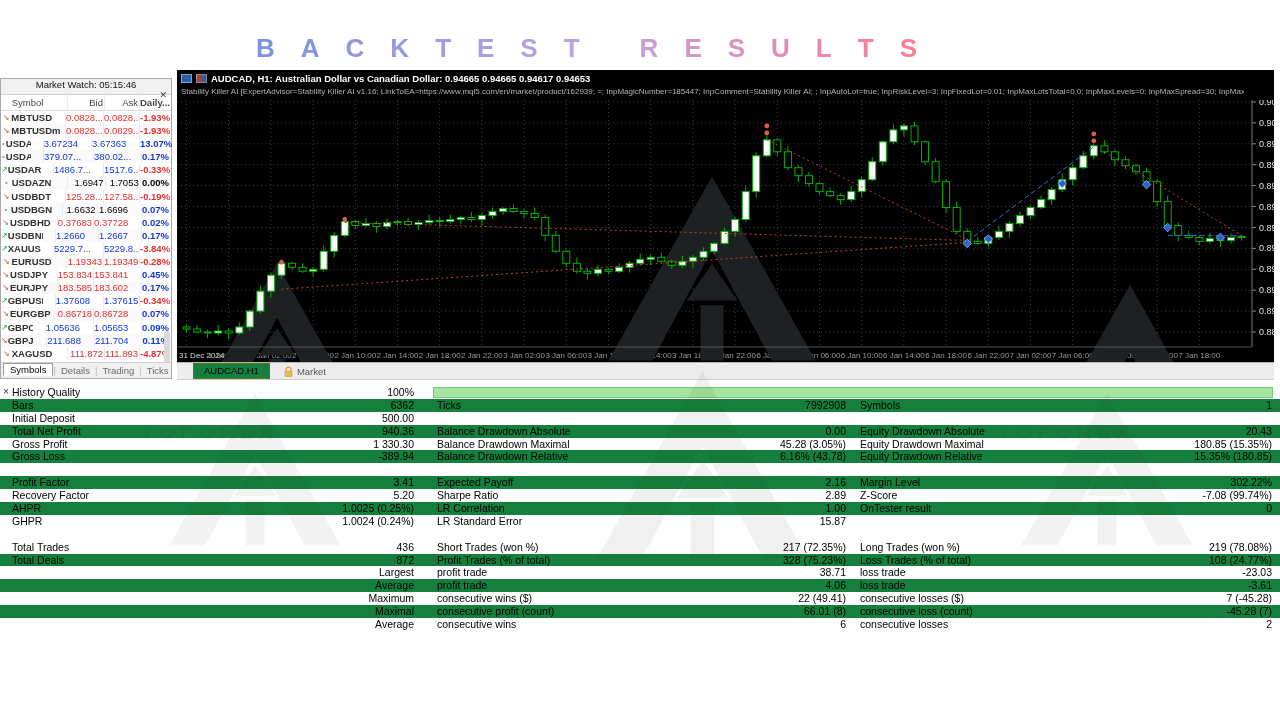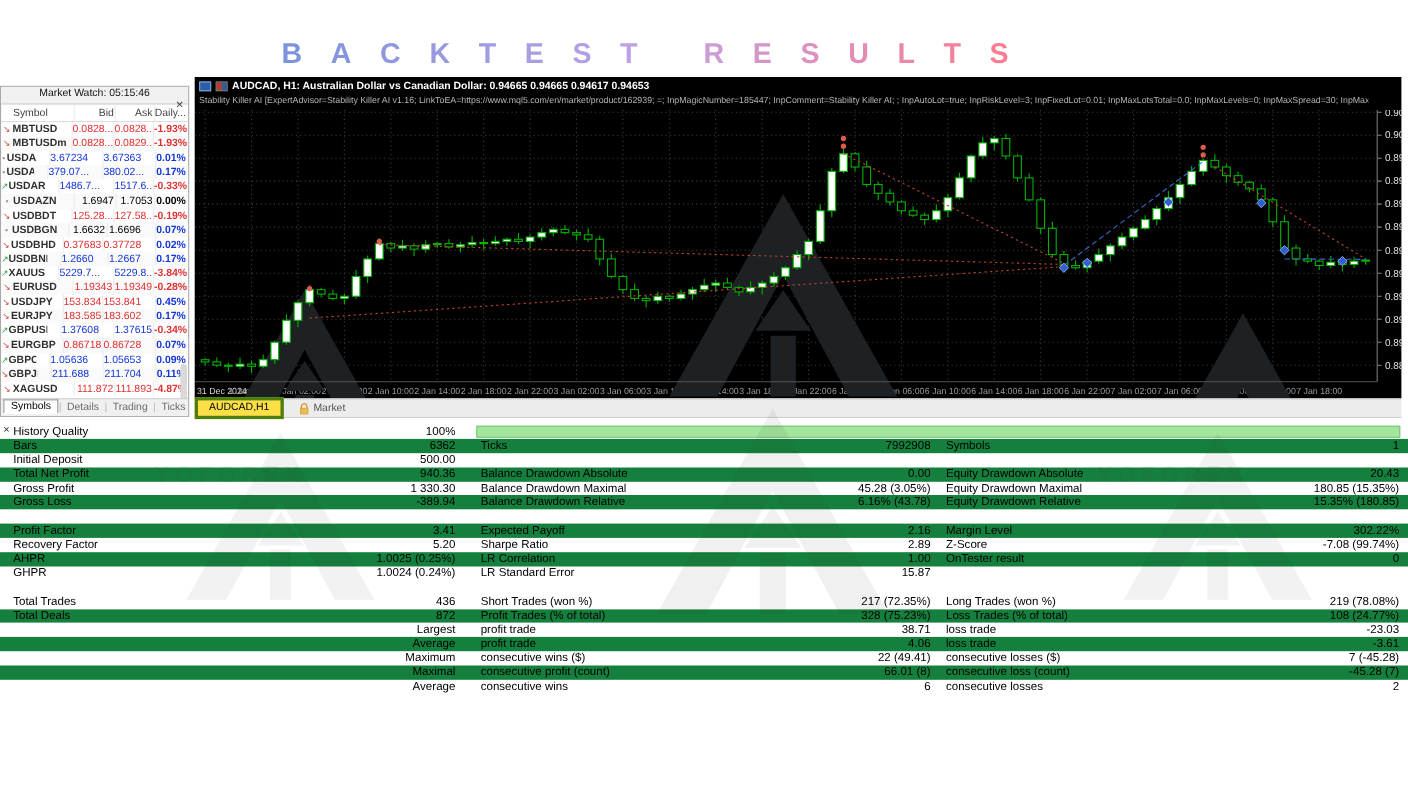--- a/index.html
+++ b/index.html
@@ -40,22 +40,22 @@
           font-size:9.5px;font-weight:bold;white-space:nowrap;overflow:hidden;}
   .ct-ic1{width:11px;height:9px;background:#2b5ea7;border:1px solid #7ea2d6;box-sizing:border-box;}
   .ct-ic2{width:11px;height:9px;background:linear-gradient(90deg,#b43c2e 50%,#2b5ea7 50%);border:1px solid #888;box-sizing:border-box;}
   .ct-params{position:absolute;top:17px;left:4px;right:30px;color:#b4b4b4;font-size:8px;
              white-space:nowrap;overflow:hidden;}
   #chart-svg{position:absolute;top:30px;left:0;}
 
   .chart-tabs{position:absolute;left:177px;top:362px;width:1097px;height:18px;background:#ececec;
               border-top:1px solid #b5b5b5;border-bottom:1px solid #cfcfcf;display:flex;align-items:center;
               font-size:9.5px;box-sizing:border-box;}
-  .c-tab-active{background:#fde047;border:3px solid #4d7c0f;padding:0 10px;height:14px;line-height:14px;
-                margin-left:0;color:#000;}
+  .c-tab-active{background:#15803d;border:1px solid #4d7c0f;padding:0 10px;height:14px;line-height:14px;
+                margin-left:16px;color:#000;}
   .c-tab-market{display:flex;align-items:center;gap:4px;margin-left:14px;color:#555;}
 
   
   .stats{position:absolute;left:0;top:386px;width:1280px;font-size:10.5px;color:#000;}
   .stats-close{position:absolute;left:3px;top:0px;font-size:10px;color:#333;width:8px;}
   .srow{position:relative;height:12.9px;line-height:12.9px;}
   .srow.alt{background:#15803d;}
   .sl1{position:absolute;left:12px;} .sv1{position:absolute;left:180px;width:234px;text-align:right;}
   .sl2{position:absolute;left:437px;} .sv2{position:absolute;left:600px;width:246px;text-align:right;}
   .sl3{position:absolute;left:860px;} .sv3{position:absolute;left:1020px;width:252px;text-align:right;}
@@ -92,21 +92,21 @@
   <div class="mw">
     <div class="mw-title">
       <span>Market Watch: 05:15:46</span>
       <span class="mw-close">✕</span>
     </div>
     <div class="mw-head">
       <span class="dir"></span>
       <span class="c-sym" style="font-weight:normal;color:#444;">Symbol</span>
       <span class="c-bid" style="color:#444;">Bid</span>
       <span class="c-ask" style="color:#444;">Ask</span>
-      <span class="c-day" style="font-weight:normal;color:#444;">Daily...</span>
+      <span class="c-day" style="font-weight:bold;color:#444;">Daily...</span>
     </div>
     <div id="mw-rows">
         <div class="mw-row">
         <span class="dir down">↘</span>
         <span class="c-sym">MBTUSD</span>
         <span class="c-bid r">0.0828...</span>
         <span class="c-ask r">0.0828...</span>
         <span class="c-day r">-1.93%</span>
       </div>
         <div class="mw-row alt">
@@ -114,21 +114,21 @@
         <span class="c-sym">MBTUSDm</span>
         <span class="c-bid r">0.0828...</span>
         <span class="c-ask r">0.0829...</span>
         <span class="c-day r">-1.93%</span>
       </div>
         <div class="mw-row">
         <span class="dir dot">•</span>
         <span class="c-sym">USDAED</span>
         <span class="c-bid b">3.67234</span>
         <span class="c-ask b">3.67363</span>
-        <span class="c-day b">0.01%</span>
+        <span class="c-day b">13.07%</span>
       </div>
         <div class="mw-row alt">
         <span class="dir dot">•</span>
         <span class="c-sym">USDAMD</span>
         <span class="c-bid b">379.07...</span>
         <span class="c-ask b">380.02...</span>
         <span class="c-day b">0.17%</span>
       </div>
         <div class="mw-row">
         <span class="dir up">↗</span>

